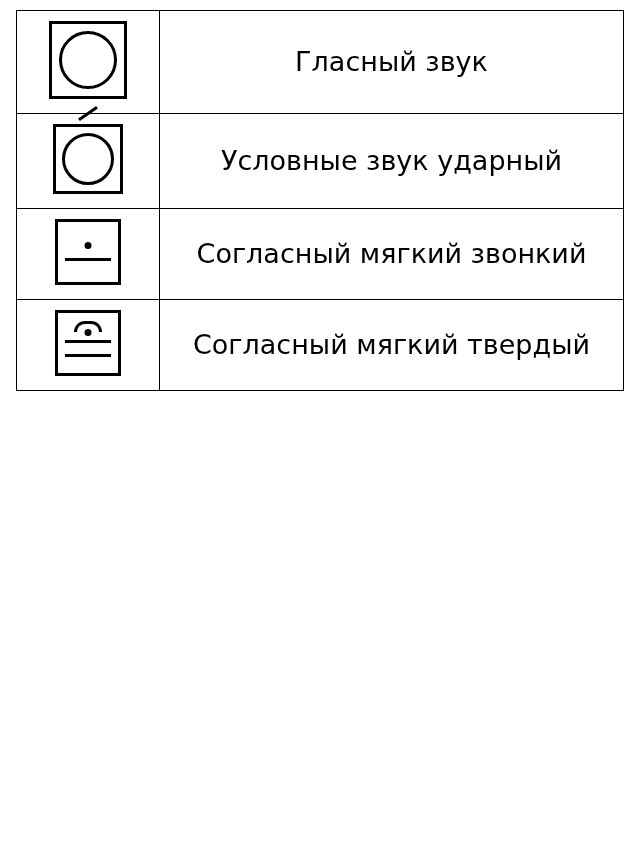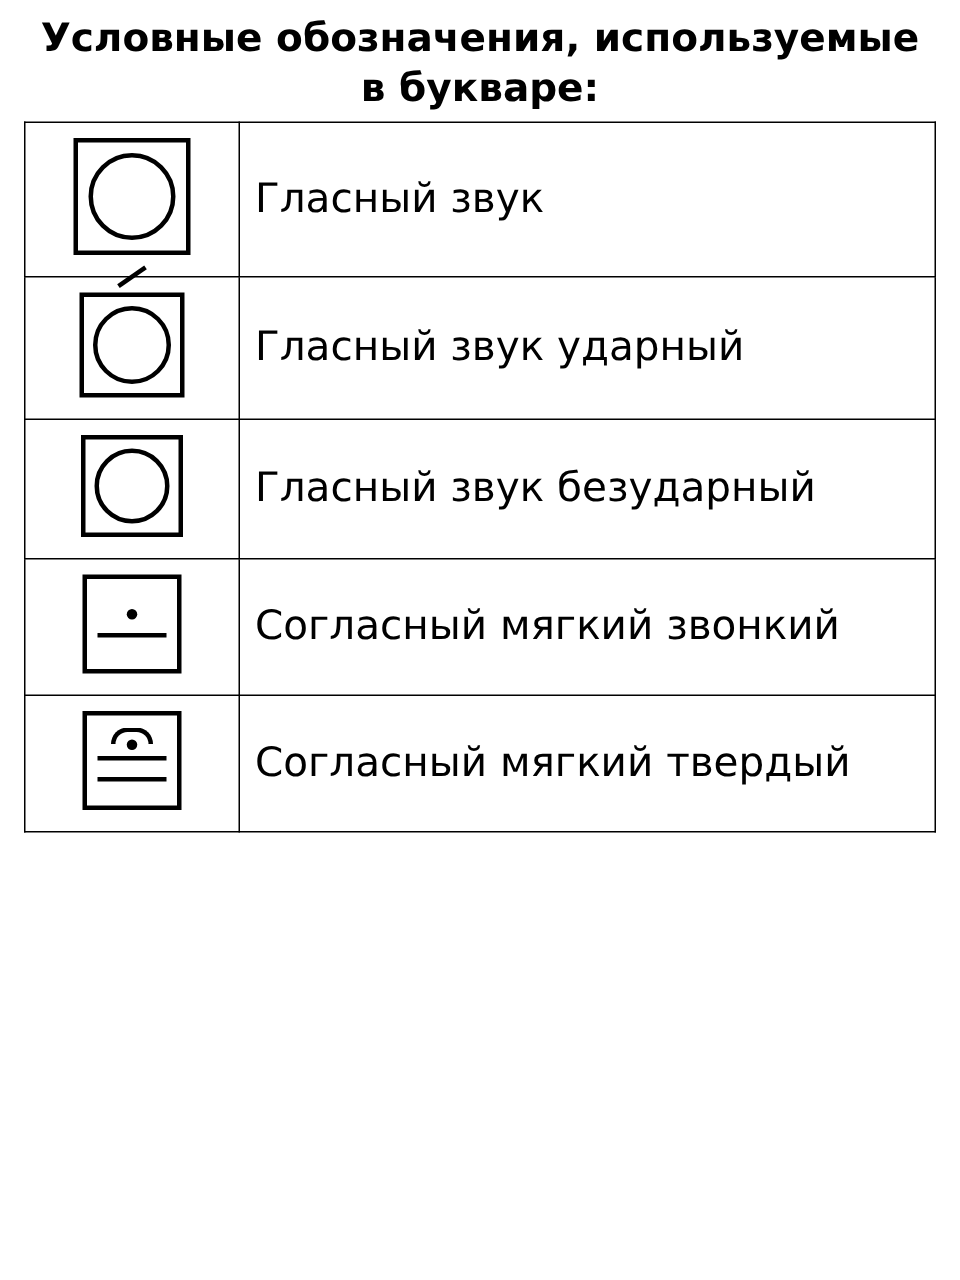--- a/index.html
+++ b/index.html
@@ -21,20 +21,21 @@
     line-height: 1.25;
     margin: 0 0 6px 0;
   }
   table {
     border-collapse: collapse;
     width: 100%;
   }
   td {
     border: 1px solid #000;
     vertical-align: middle;
+    text-align: center;
   }
   td.symcell {
     width: 130px;
     text-align: center;
     padding: 10px 6px;
   }
   td.labelcell {
     padding: 8px 10px;
     font-size: 27px;
     line-height: 1.25;
@@ -104,21 +105,20 @@
     border: 3px solid #000;
     border-bottom: none;
     border-radius: 11px 11px 0 0;
   }
 </style>
 </head>
 <body>
 
 <div class="page">
 
-  <div class="title">Условные обозначения, используемые в букваре:</div>
 
   <table>
     <tbody>
 
       <tr>
         <td class="symcell">
           <span class="symwrap">
             <span class="sq" style="width:78px;height:78px;">
               <span class="circle" style="width:52px;height:52px;"></span>
             </span>
@@ -132,36 +132,24 @@
       <tr>
         <td class="symcell">
           <span class="symwrap">
             <span class="accent"></span>
             <span class="sq" style="width:70px;height:70px;">
               <span class="circle" style="width:46px;height:46px;"></span>
             </span>
           </span>
         </td>
         <td class="labelcell indent-lg">
-          <span>Гласный звук ударный</span>
+          <span>Условные звук ударный</span>
         </td>
       </tr>
 
-      <tr>
-        <td class="symcell">
-          <span class="symwrap">
-            <span class="sq" style="width:68px;height:68px;">
-              <span class="circle" style="width:44px;height:44px;"></span>
-            </span>
-          </span>
-        </td>
-        <td class="labelcell indent-md">
-          <span>Гласный звук безударный</span>
-        </td>
-      </tr>
 
       <tr>
         <td class="symcell">
           <span class="symwrap">
             <span class="sq" style="width:66px;height:66px;">
               <span class="dot" style="top:20px;"></span>
               <span class="bar" style="top:36px;"></span>
             </span>
           </span>
         </td>

